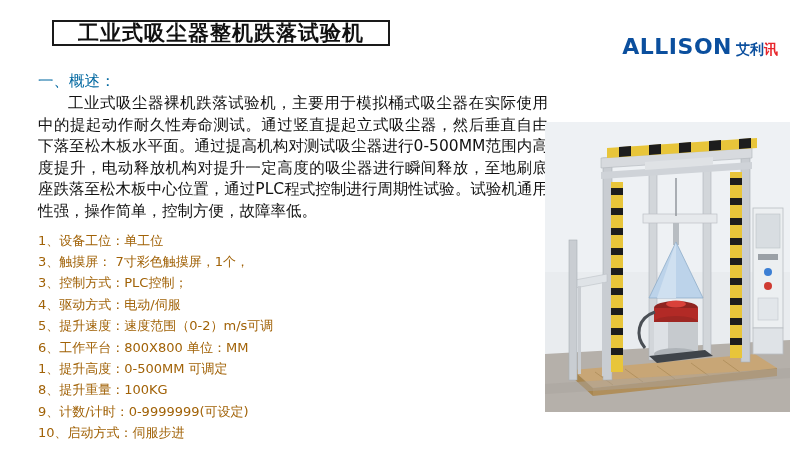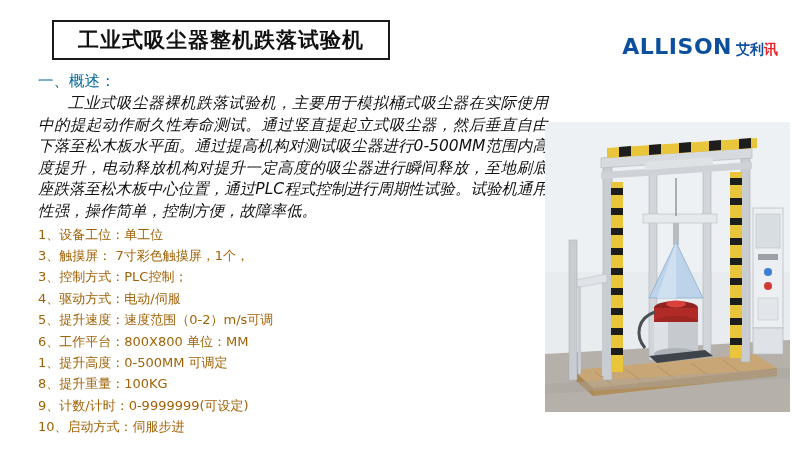--- a/index.html
+++ b/index.html
@@ -19,21 +19,21 @@
     width: 800px;
     height: 450px;
   }
 
   
   .title-box {
     position: absolute;
     left: 52px;
     top: 20px;
     width: 338px;
-    height: 40px;
+    height: 26px;
     border: 2px solid #1a1a1a;
     box-sizing: border-box;
     display: flex;
     align-items: center;
     justify-content: center;
   }
   .title-text {
     font-family: "DejaVu Sans", "Liberation Sans", sans-serif;
     font-size: 21px;
     font-weight: bold;
@@ -80,24 +80,23 @@
     color: #0369a1;
     line-height: 22px;
     margin: 4px 0 1px 0;
     white-space: nowrap;
   }
   .para {
     font-family: "DejaVu Sans", "Liberation Sans", sans-serif;
     font-size: 15.5px;
     color: #111111;
     line-height: 21.6px;
-    margin: 0 0 1px 0;
+    margin: 0 0 7px 0;
     text-indent: 30px;
     text-align: justify;
-    font-style: italic;
   }
   .spec-list {
     list-style: none;
     margin: 0;
     padding: 0;
   }
   .spec-list li {
     font-family: "DejaVu Sans", "Liberation Sans", sans-serif;
     font-size: 13px;
     color: #a16207;

